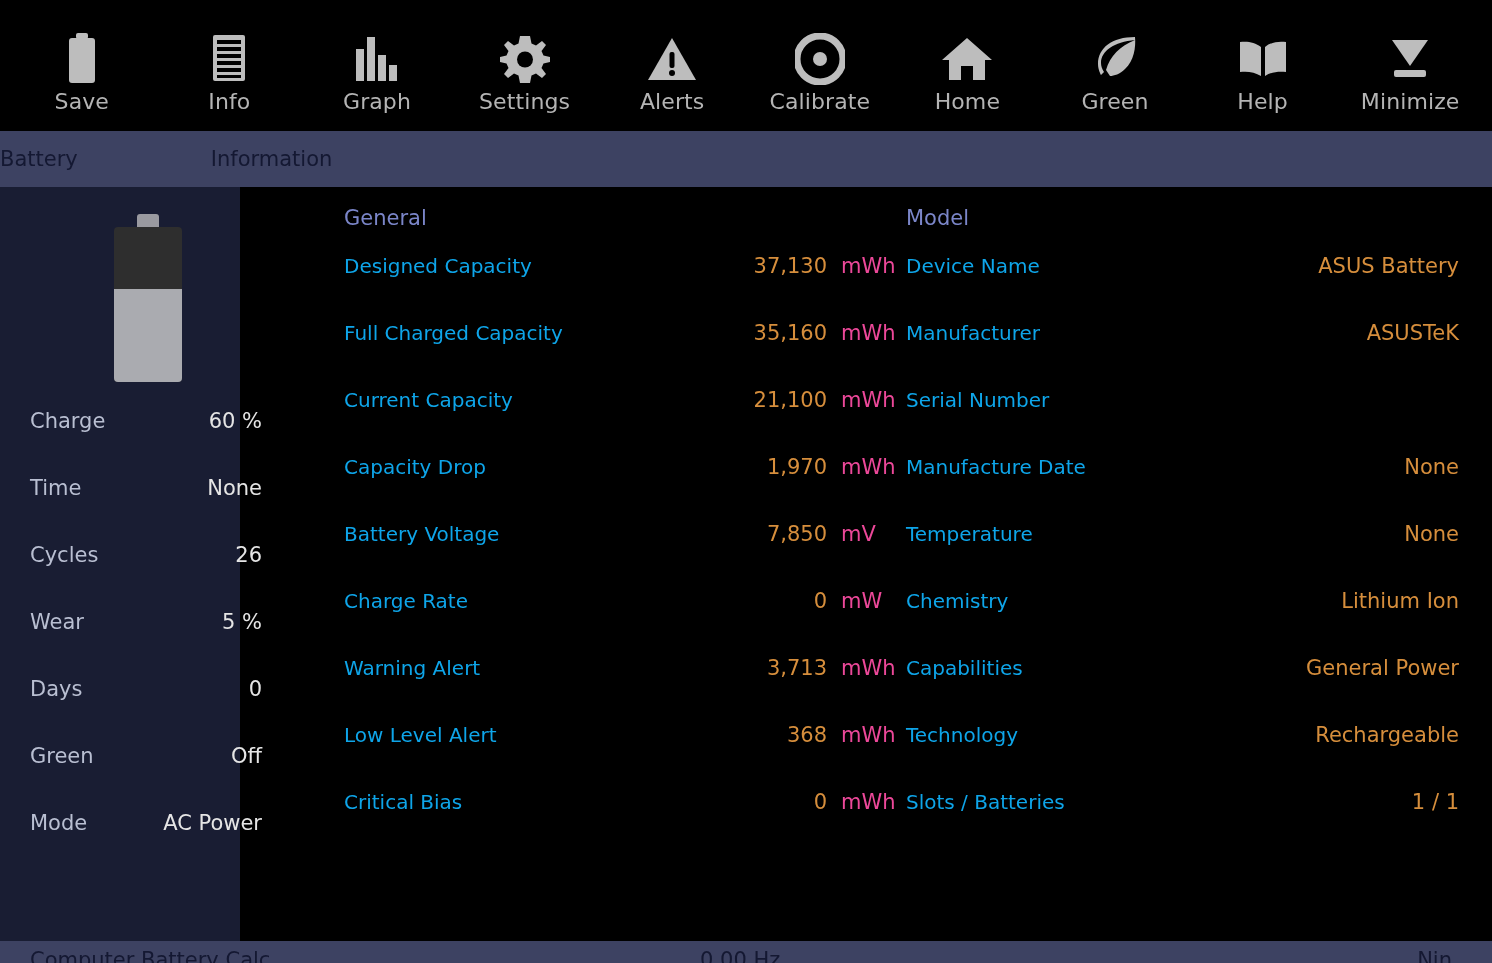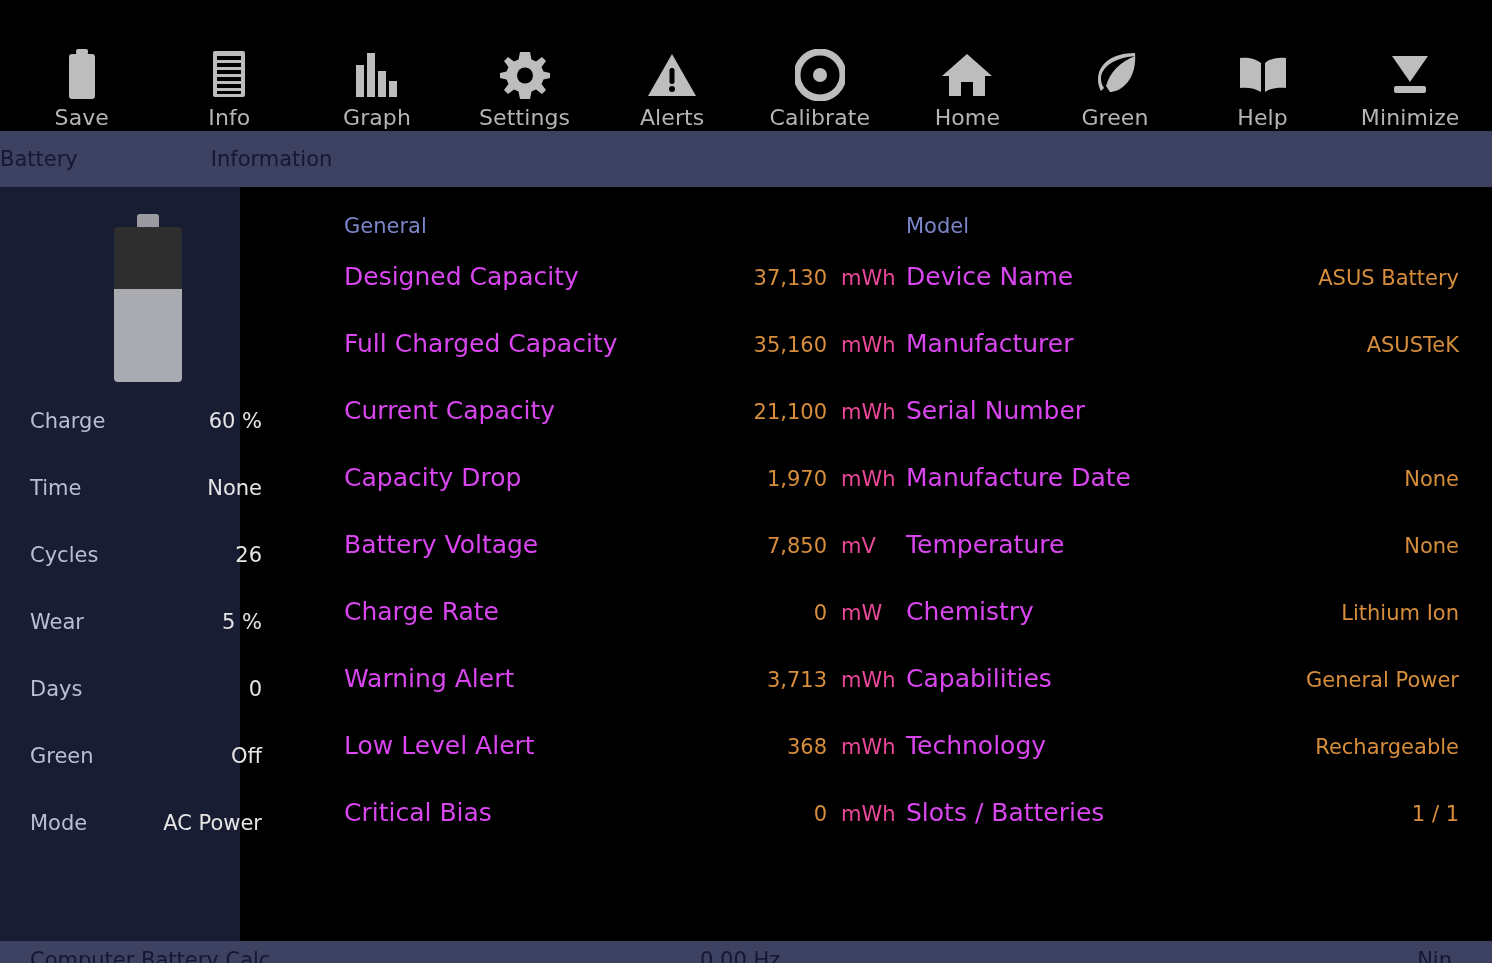--- a/index.html
+++ b/index.html
@@ -33,21 +33,21 @@
     justify-content: space-between;
     padding: 0 8px;
     box-sizing: border-box;
   }
   .tb-item {
     flex: 1 1 0;
     height: 131px;
     display: flex;
     flex-direction: column;
     align-items: center;
-    justify-content: flex-end;
+    justify-content: center;
     padding-top: 17px;
     box-sizing: border-box;
     cursor: pointer;
   }
   .tb-icon {
     height: 52px;
     display: flex;
     align-items: center;
     justify-content: center;
   }
@@ -157,21 +157,20 @@
     white-space: nowrap;
   }
 
   
   #main-panel {
     position: absolute;
     left: 295px; top: 187px;
     width: 1197px;
     height: 754px;
     background: #000000;
-    margin-top: 8px;
   }
   .info-column {
     position: absolute;
     top: 0;
   }
   #col-general { left: 49px; width: 545px; }
   #col-model   { left: 611px; width: 553px; }
 
   .col-heading {
     font-size: 21px;
@@ -181,22 +180,22 @@
     white-space: nowrap;
   }
   .info-rows { margin-top: 20px; }
   .info-row {
     display: flex;
     align-items: baseline;
     height: 67px;
   }
   .info-label {
     flex: 1 1 auto;
-    font-size: 25px;
-    color: #d946ef;
+    font-size: 20px;
+    color: #0ea5e9;
     white-space: nowrap;
   }
   .info-value {
     font-size: 21px;
     color: #d68e3c;
     text-align: right;
     white-space: nowrap;
   }
   .info-unit {
     font-size: 21px;

